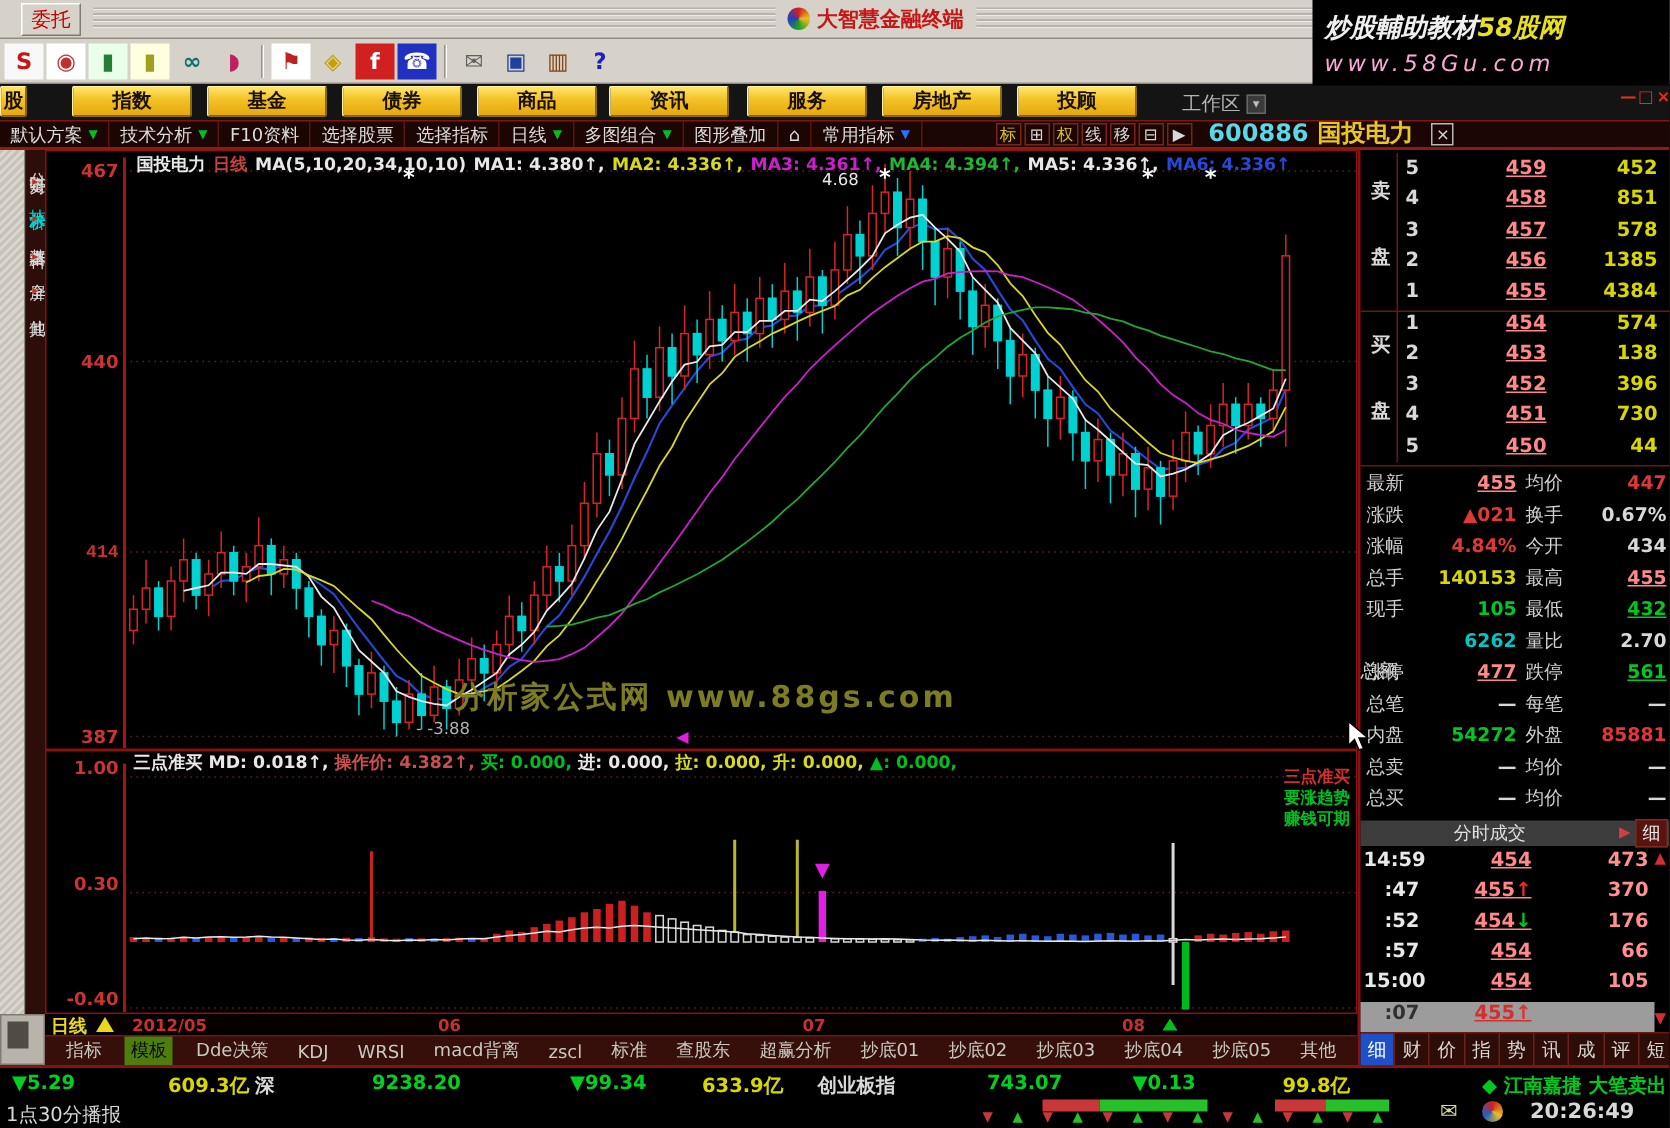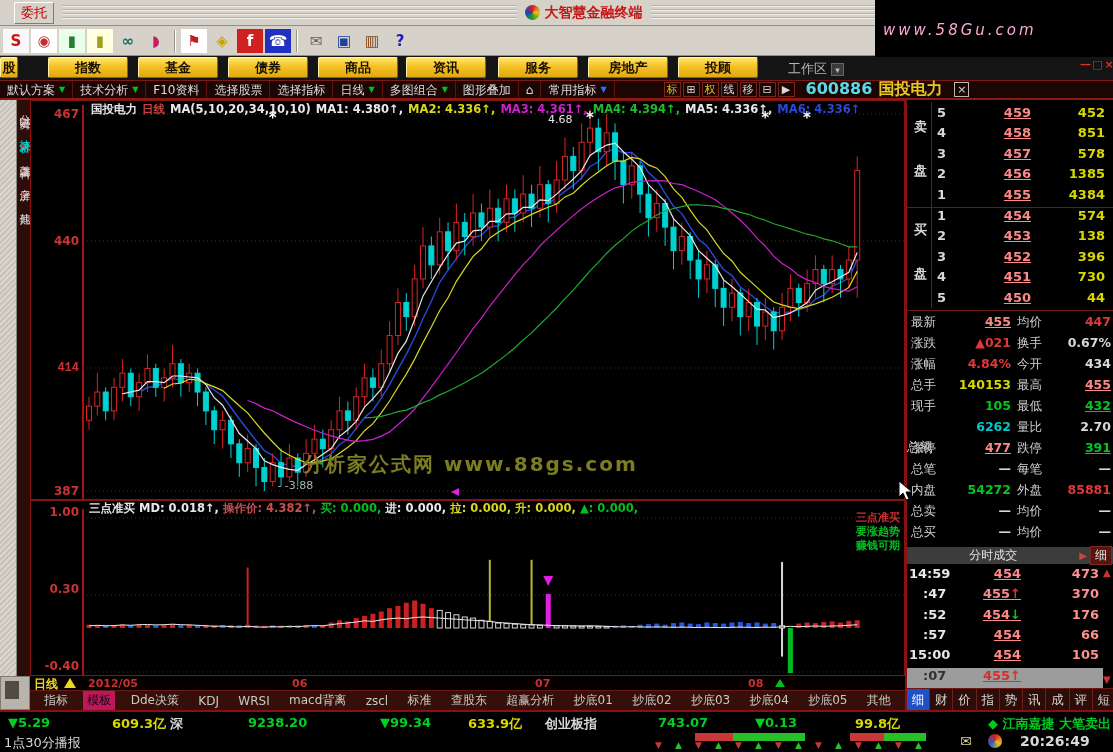--- a/index.html
+++ b/index.html
@@ -101,21 +101,21 @@
   .xlab { position:absolute; top:1px; color:#c83030; font-weight:bold; font-size:11px; }
   #xaxis .gtri { position:absolute; left:745px; top:3px; width:0; height:0;
     border-left:5px solid transparent; border-right:5px solid transparent; border-bottom:8px solid #00c020; }
 
   
   #corner-box { left:0; top:676px; width:30px; height:34px; background:#b8b4ac; border:1px solid #807c74; }
   #corner-box div { margin:4px; width:14px; height:18px; background:#504c44; }
   #bottomtabs { left:30px; top:690px; width:875px; height:20px; background:#360f0b;
     border-top:1px solid #6a1a12; display:flex; align-items:center; justify-content:space-between; padding:0 10px; }
   .btab { color:#c9c9c2; font-size:12px; padding:1px 4px; cursor:pointer; white-space:nowrap; }
-  .btab.active { background:#be185d; color:#0a0a0a; }
+  .btab.active { background:#4d7c0f; color:#0a0a0a; }
 
   
   #rpanel { left:905px; top:100px; width:208px; height:610px; background:#000;
     border-left:2px solid #8a1111; }
   .rp-vline { position:absolute; left:24px; top:2px; width:1px; height:206px; background:#6a1812; }
   .rp-hline { position:absolute; left:0; width:208px; height:1px; background:#6a1812; }
   .bk-char { position:absolute; left:7px; color:#d8d8d8; font-size:13px; font-weight:bold; }
   .qrow { position:absolute; left:26px; width:176px; height:20px; font-size:13px; font-weight:bold; }
   .qrow .lv { position:absolute; left:4px; color:#d8d8d8; }
   .qrow .pr { position:absolute; left:20px; width:78px; text-align:right; color:#ff8888; text-decoration:underline; cursor:default; }
@@ -189,20 +189,21 @@
       <span class="tool-ic" style="color: rgb(255, 255, 255); background: rgb(208, 32, 32);">f</span>
       <span class="tool-ic" style="color: rgb(255, 255, 255); background: rgb(32, 48, 192);">☎</span>
       <span class="tool-sep"></span>
       <span class="tool-ic" style="color: rgb(96, 96, 96);">✉</span>
       <span class="tool-ic" style="color: rgb(32, 64, 160);">▣</span>
       <span class="tool-ic" style="color: rgb(128, 64, 16);">▥</span>
       <span class="tool-ic" style="color: rgb(32, 32, 192);">?</span>
     </div>
 
   <div id="banner" class="abs">
+    <div class="l1"><span>炒股輔助教材</span><b>58股网</b></div>
     <div class="l2">www.58Gu.com</div>
   </div>
 
   <div id="tabrow" class="abs">
     <div class="ytab" id="ytab-partial">股</div>
     <div id="workspace">
       <span>工作区</span>
       <span class="dd">▾</span>
     </div>
     <div id="winbtns">
@@ -731,21 +732,21 @@
         <div class="srow" style="top: 319px;">
           <span class="lab" style="left: 0; margin-top: 20px;">总额</span>
           <span class="val c-cyan" style="left: 40px; width: 64px;">6262</span>
           <span class="lab" style="left: 110px;">量比</span>
           <span class="val c-white" style="left: 148px; width: 56px;">2.70</span>
         </div>
         <div class="srow" style="top: 340px;">
           <span class="lab" style="left: 4px;">涨停</span>
           <span class="val c-pinku" style="left: 40px; width: 64px;">477</span>
           <span class="lab" style="left: 110px;">跌停</span>
-          <span class="val c-greenu" style="left: 148px; width: 56px;">391</span>
+          <span class="val c-greenu" style="left: 148px; width: 56px;">561</span>
         </div>
         <div class="srow" style="top: 361px;">
           <span class="lab" style="left: 4px;">总笔</span>
           <span class="val c-white" style="left: 40px; width: 64px;">—</span>
           <span class="lab" style="left: 110px;">每笔</span>
           <span class="val c-white" style="left: 148px; width: 56px;">—</span>
         </div>
         <div class="srow" style="top: 382px;">
           <span class="lab" style="left: 4px;">内盘</span>
           <span class="val c-green" style="left: 40px; width: 64px;">54272</span>

